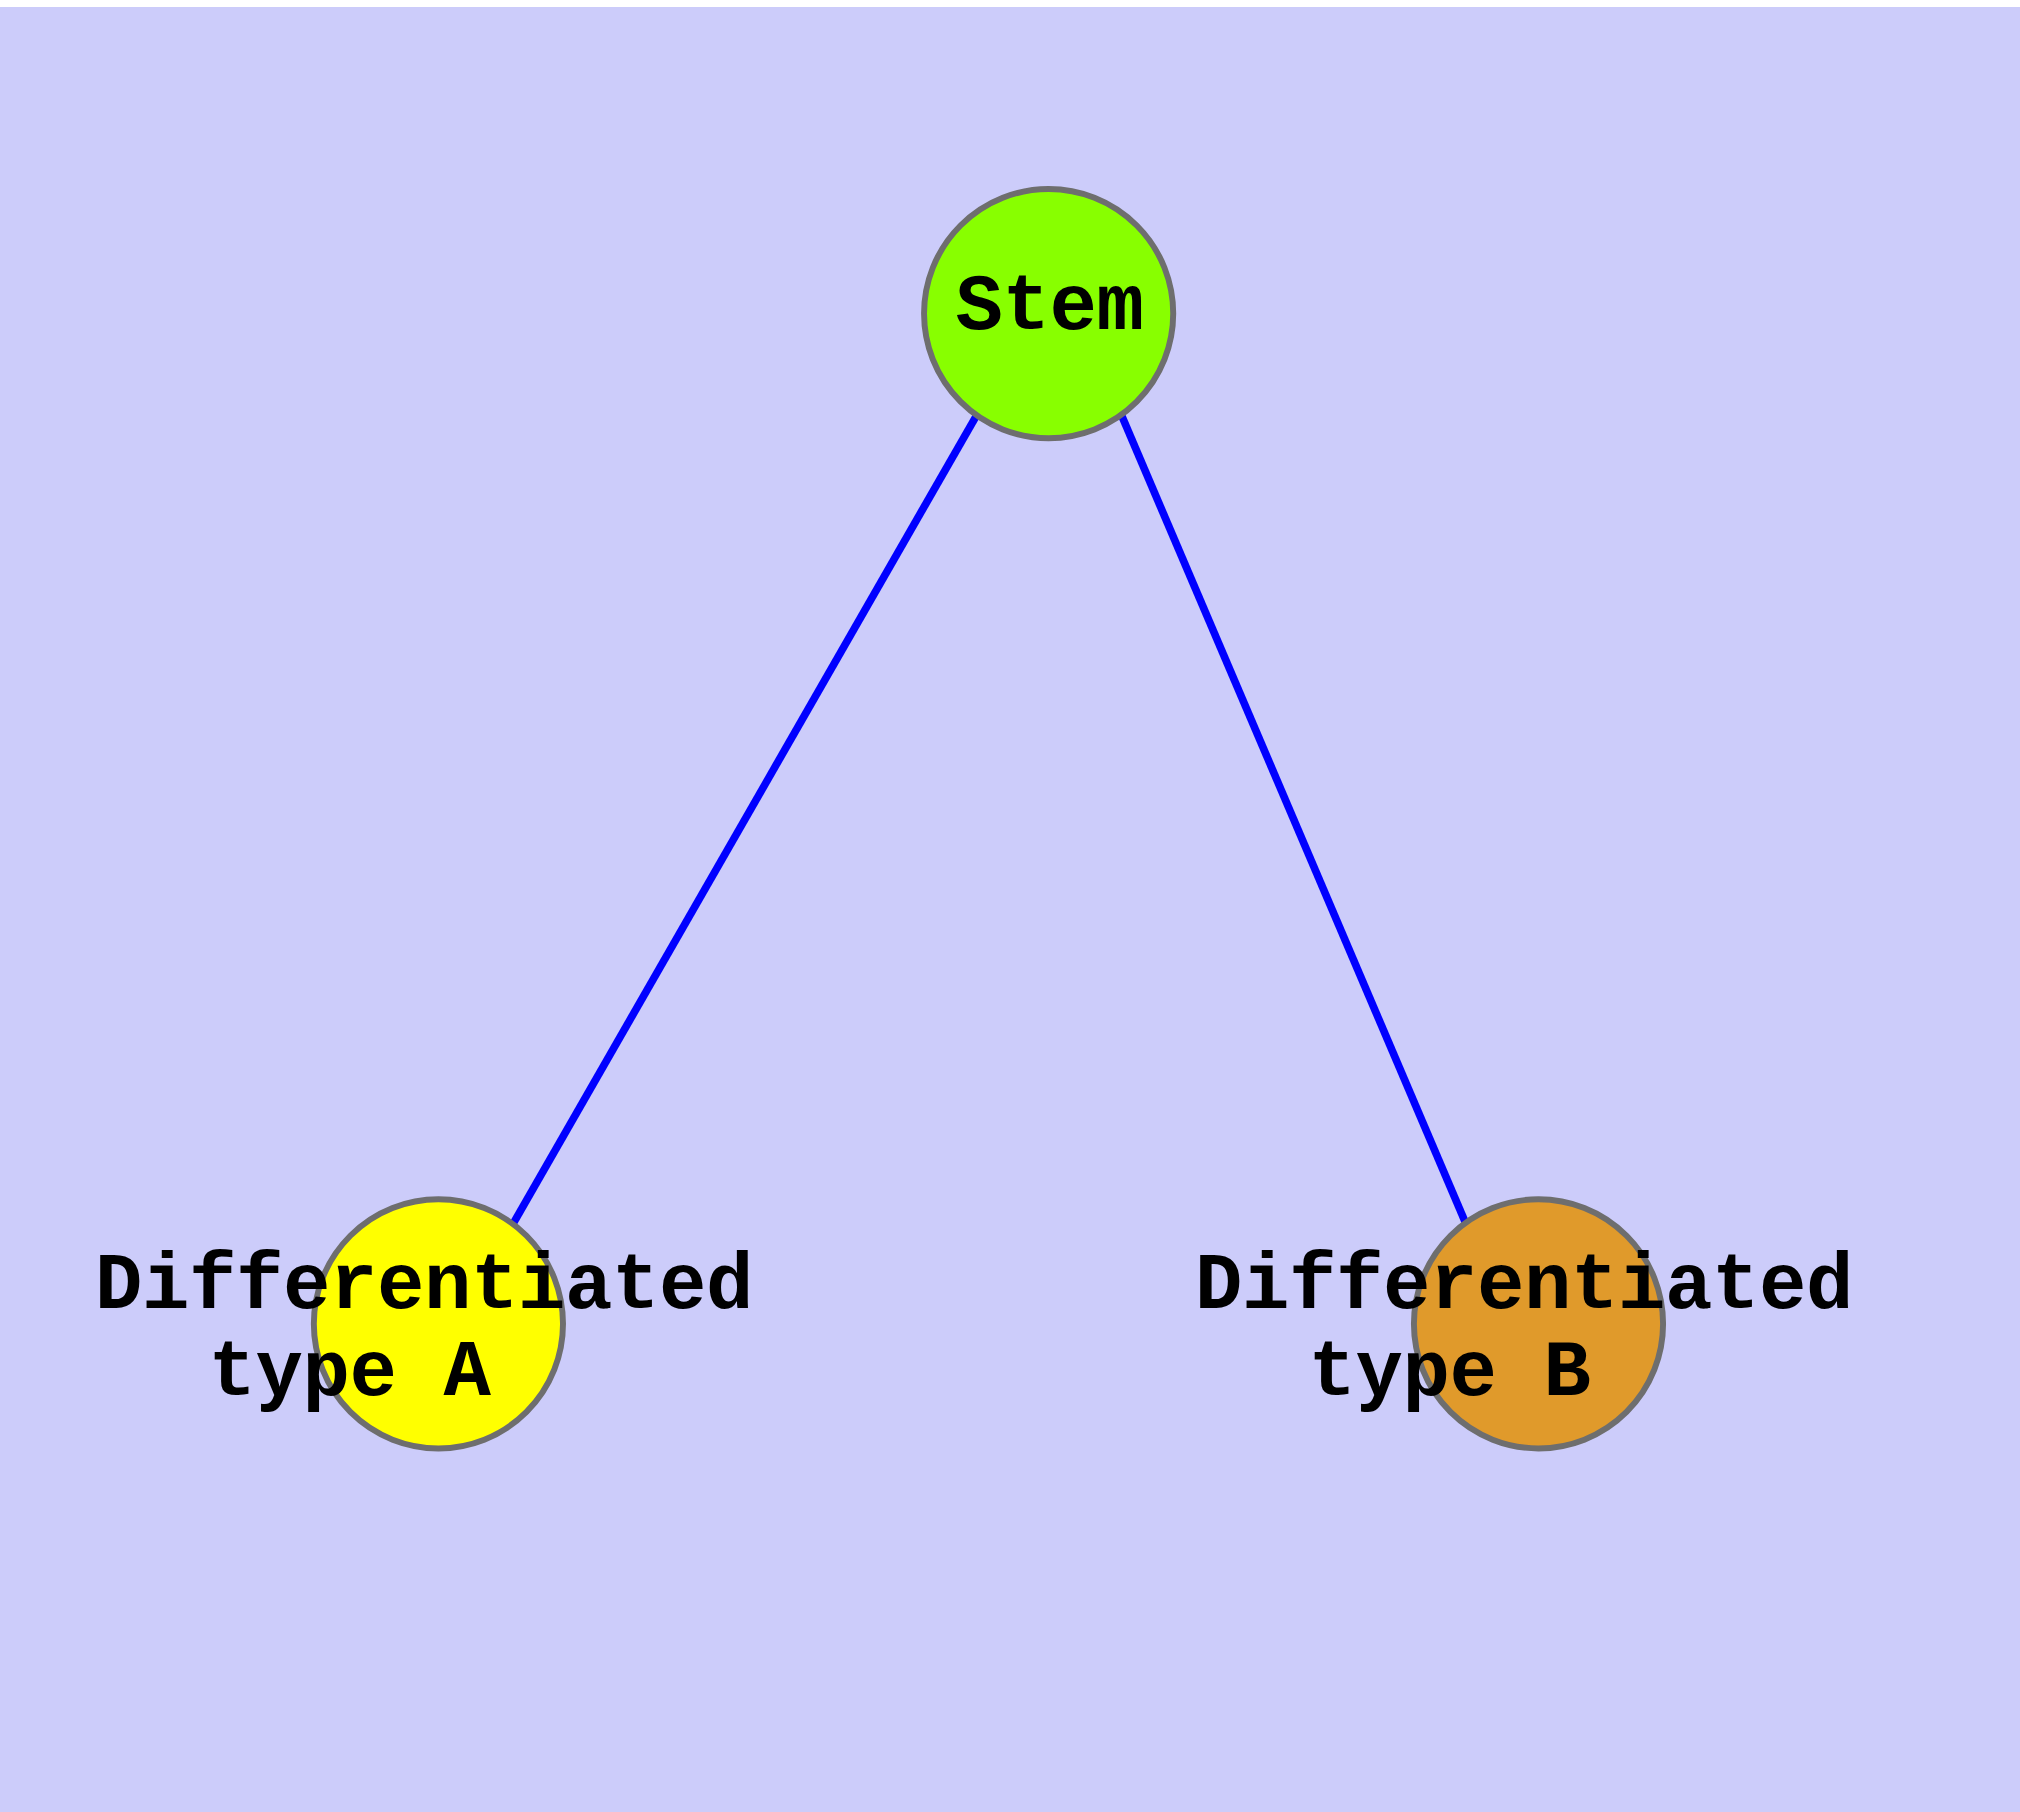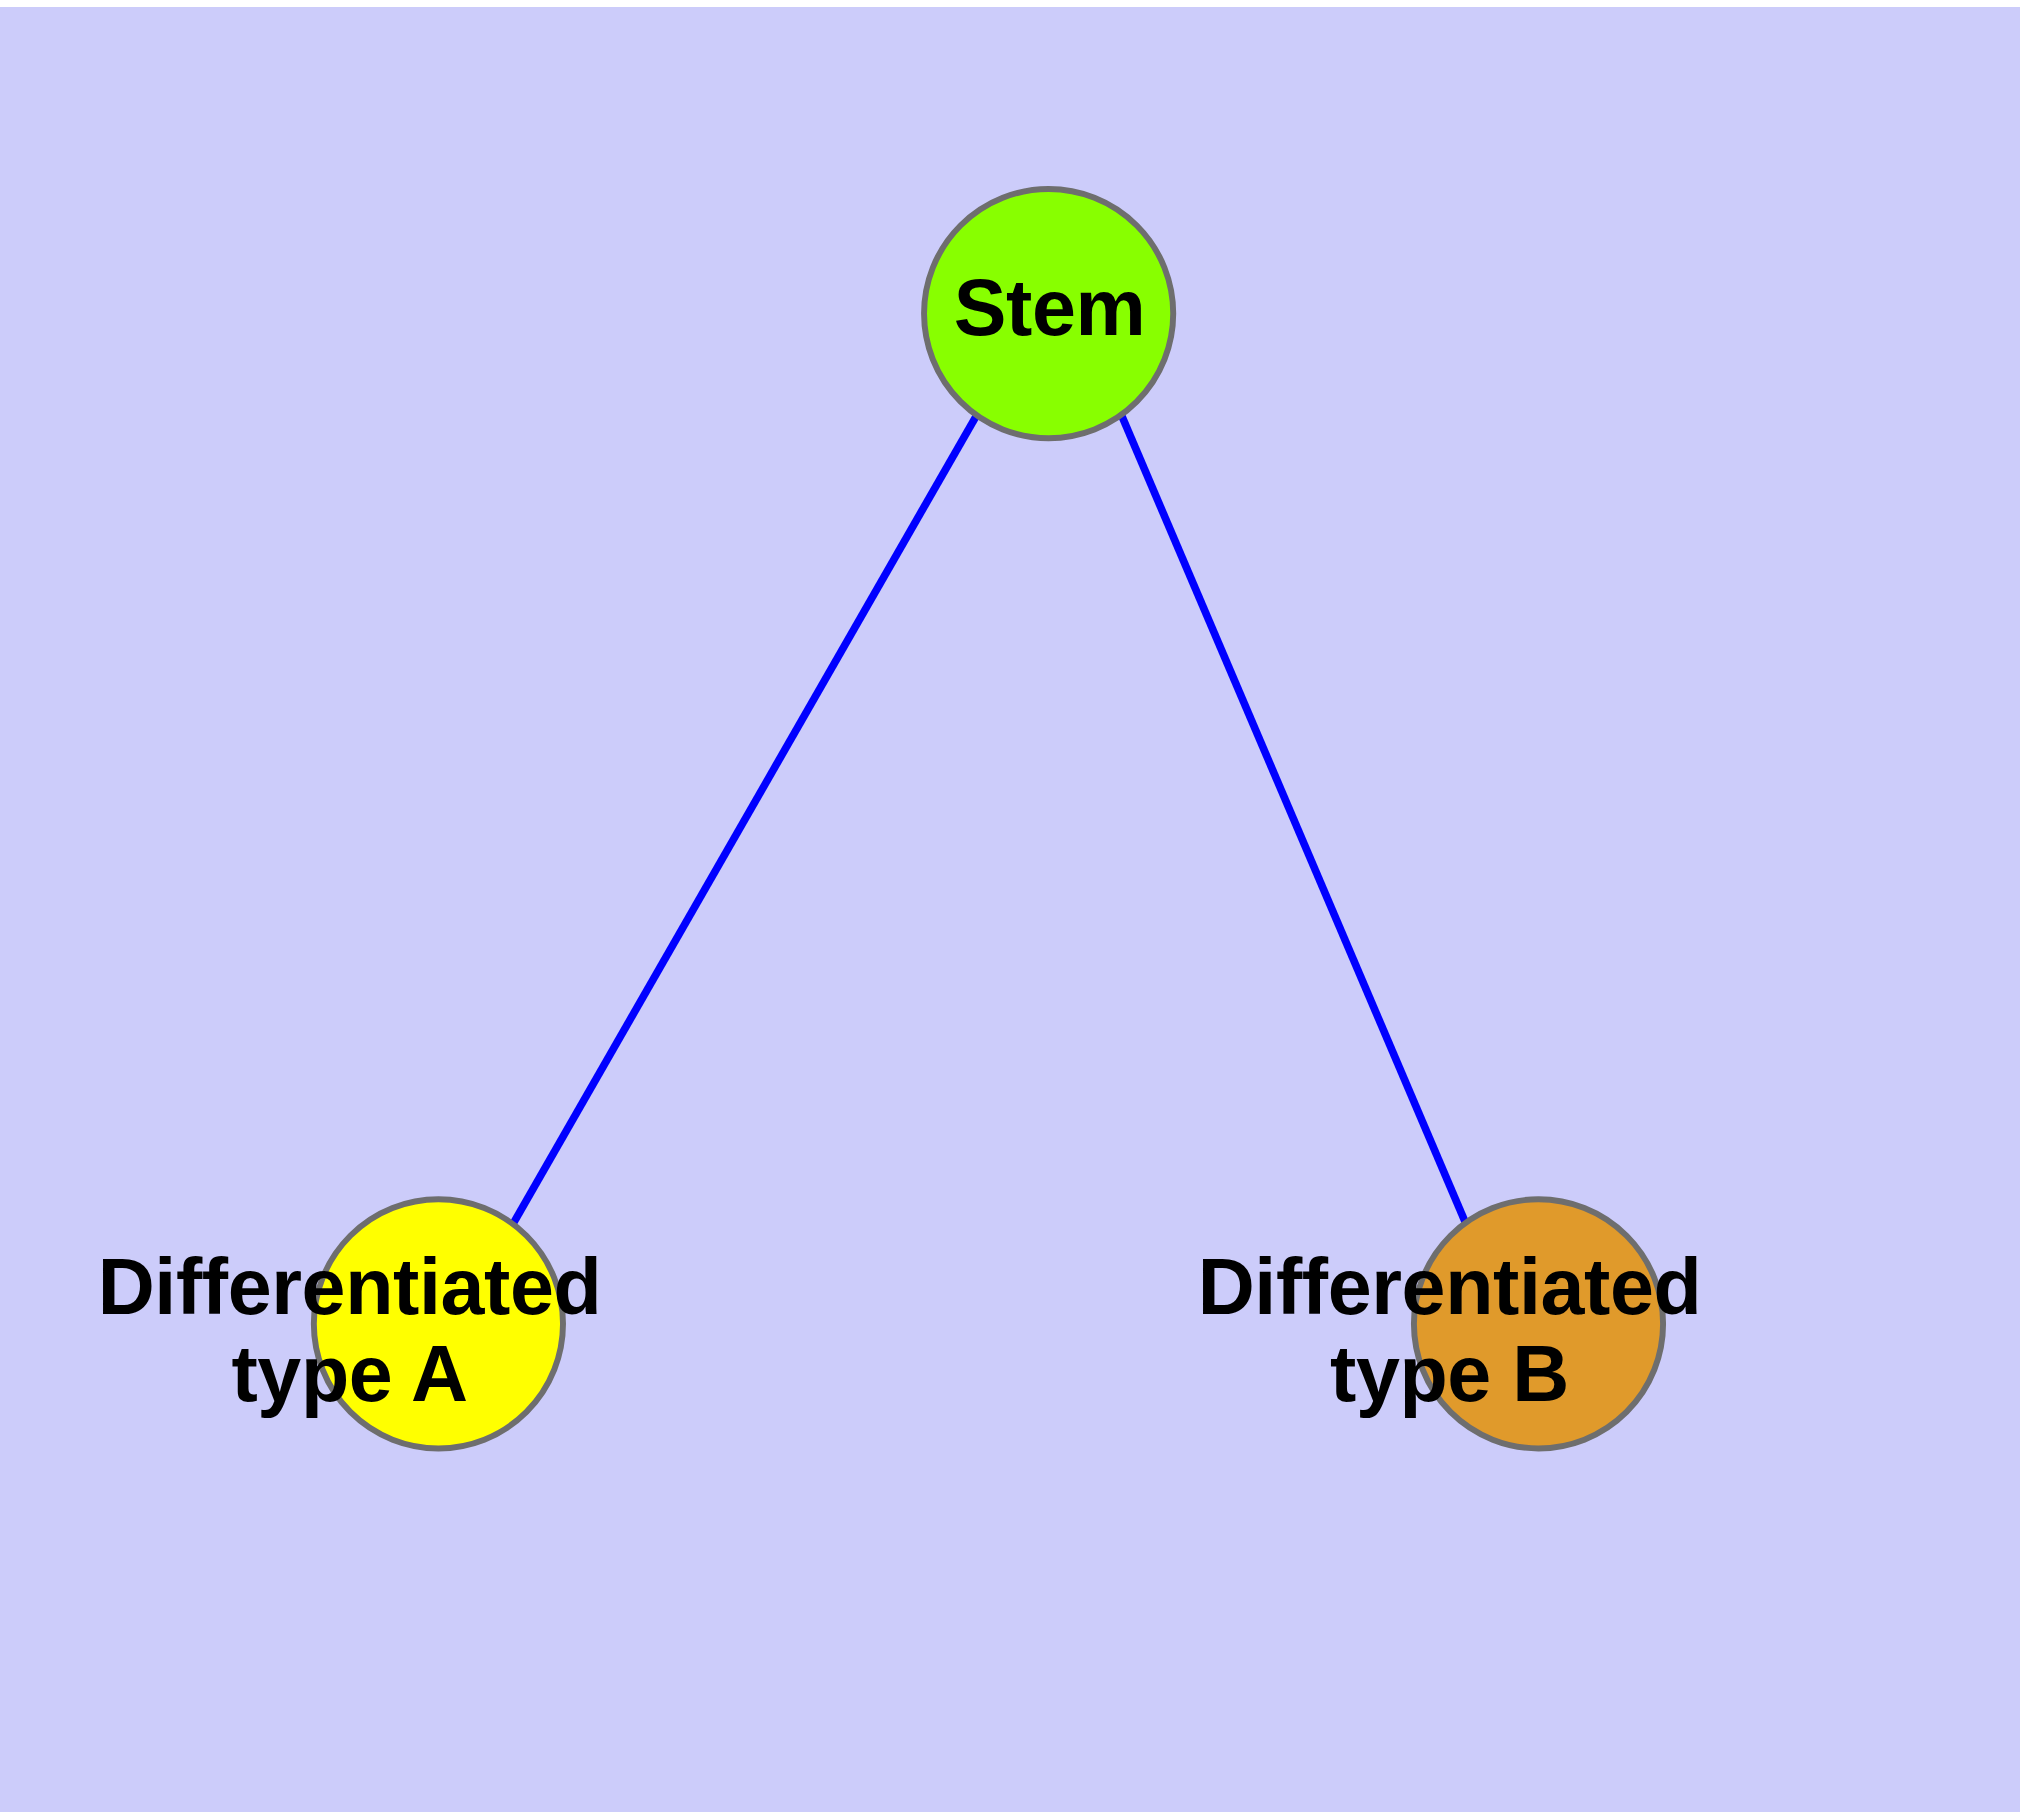--- a/index.html
+++ b/index.html
@@ -28,21 +28,21 @@
     position: absolute;
     left: 0;
     top: 0;
     width: 2021px;
     height: 1812px;
   }
   .node-label {
     position: absolute;
     color: #000000;
     font-weight: bold;
-    font-family: Liberation Sans, sans-serif;
+    font-family: Liberation Mono, monospace;
     white-space: pre;
     text-align: center;
     line-height: 1.10;
     letter-spacing: -0.4px;
   }
   #label-stem {
     font-size: 79px;
     left: 920px;
     top: 265px;
     width: 259px;

